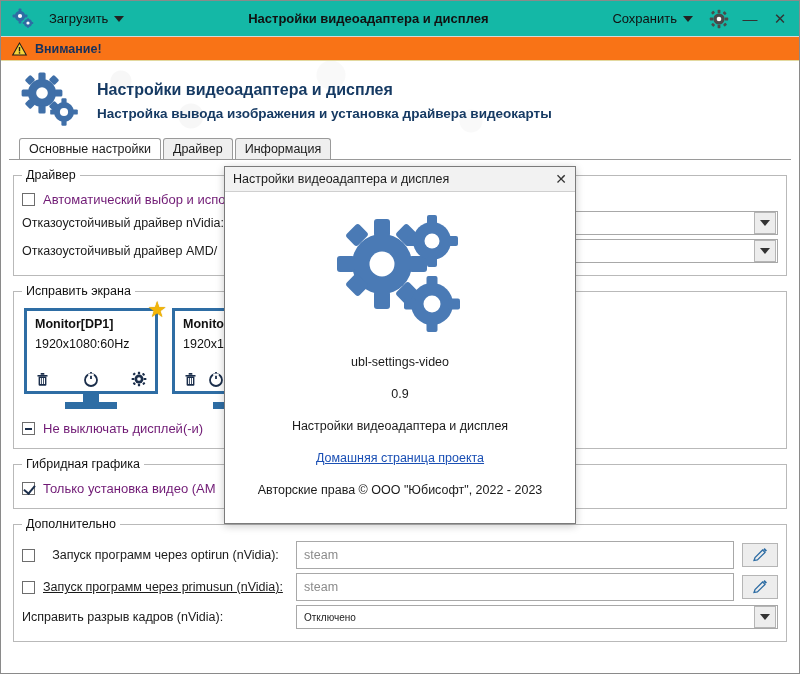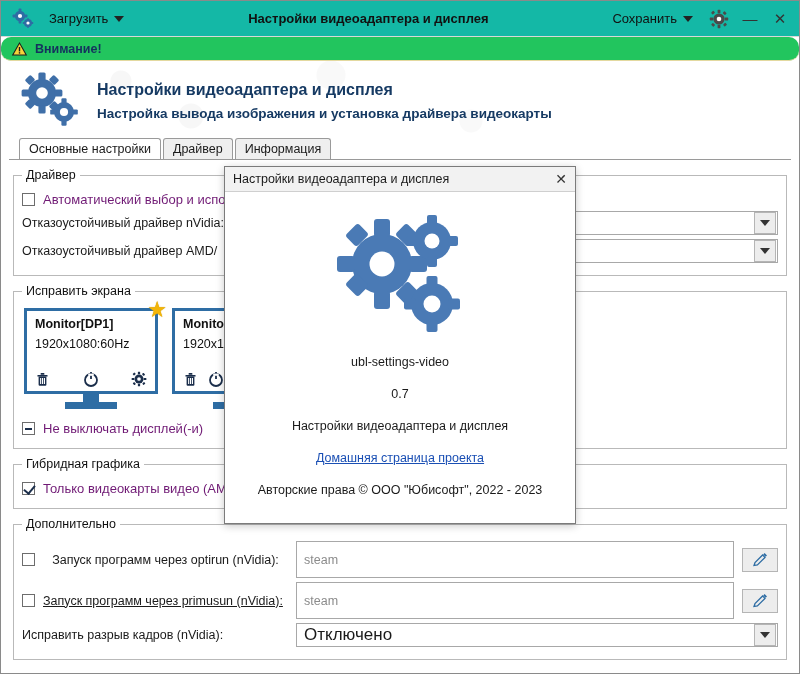--- a/index.html
+++ b/index.html
@@ -46,25 +46,25 @@
     border-top: 6px solid #222;
   }
   .win-btn { font-size: 15px; color: #333; width: 18px; text-align: center; cursor: default; }
   .win-min { font-size: 15px; line-height: 8px; }
   
   .gear-svg { display: block; }
 
   
   .warnbar {
     height: 24px; flex: 0 0 24px;
-    background: #22c55e;
+    background: #f97316;
     border-bottom: 1px solid #e3d9a0;
     display: flex; align-items: center; gap: 7px;
     padding: 0 10px;
-    font-size: 12.5px; font-weight: bold; color: #15315e; border-radius: 10px;
+    font-size: 12.5px; font-weight: bold; color: #15315e;
   }
 
   
   .banner {
     flex: 0 0 76px;
     background: #ffffff;
     display: flex; align-items: center;
     padding: 4px 10px 0 18px;
     position: relative;
     overflow: hidden;
@@ -134,35 +134,35 @@
   }
   .chk.minus::after {
     content: ""; position: absolute; left: 2px; top: 5px;
     width: 7px; height: 2px; background: #1b2e4b;
   }
   .lbl { font-size: 13px; color: #701a75; }
   .combo {
     flex: 1 1 auto; height: 24px;
     border: 1px solid #a8a8a8; background: #fff;
     display: flex; align-items: center; justify-content: space-between;
-    padding: 0 0 0 7px; font-size: 17px;
+    padding: 0 0 0 7px; font-size: 10px;
   }
   .combo .arrowbox {
     width: 22px; height: 22px; margin-right: 1px;
     background: #ededed; border: 1px solid #b5b5b5;
     display: flex; align-items: center; justify-content: center;
   }
   .arrow-dn {
     width: 0; height: 0;
     border-left: 5px solid transparent; border-right: 5px solid transparent;
     border-top: 6px solid #333;
   }
   .field-label { width: 218px; flex: 0 0 auto; font-size: 12.5px; }
   .textinput {
-    flex: 1 1 auto; height: 37px; border: 1px solid #a8a8a8;
+    flex: 1 1 auto; height: 28px; border: 1px solid #a8a8a8;
     background: #fff; display: flex; align-items: center; padding: 0 7px;
     font-size: 12.5px; color: #8b8b8b;
   }
   .iconbtn {
     width: 36px; height: 24px; flex: 0 0 36px;
     border: 1px solid #b5b5b5; background: #ededed;
     display: flex; align-items: center; justify-content: center;
   }
 
   
@@ -449,21 +449,21 @@
       <div class="row" style="margin-top:10px;">
         <span class="chk minus"></span>
         <span class="lbl">Не выключать дисплей(-и)</span>
       </div>
     </fieldset>
 
     <fieldset class="group">
       <legend>Гибридная графика</legend>
       <div class="row">
         <span class="chk checked"></span>
-        <span class="lbl">Только видеокарты видео (AM</span>
+        <span class="lbl">Только установка видео (AM</span>
       </div>
     </fieldset>
 
     <fieldset class="group">
       <legend>Дополнительно</legend>
       <div class="row">
         <span class="chk"></span>
         <span class="field-label" style="width:245px;text-align:center;">Запуск программ через optirun (nVidia):</span>
         <div class="textinput" placeholder="steam">
           <span>steam</span>
@@ -528,20 +528,20 @@
             <rect x="92.5" y="108" width="11" height="12" rx="2"></rect>
             <rect x="70" y="86.5" width="12" height="11" rx="2"></rect>
             <rect x="114" y="86.5" width="12" height="11" rx="2"></rect>
           </g>
           <circle cx="48" cy="52" r="12.5" fill="#ffffff"></circle>
           <circle cx="98" cy="29" r="7.5" fill="#ffffff"></circle>
           <circle cx="98" cy="92" r="8.5" fill="#ffffff"></circle>
         </svg>
       </div>
       <div class="modal-name">ubl-settings-video</div>
-      <div class="modal-ver">0.7</div>
+      <div class="modal-ver">0.9</div>
       <div class="modal-desc">Настройки видеоадаптера и дисплея</div>
       <a class="modal-link" href="#">Домашняя страница проекта</a>
       <div class="modal-copy">Авторские права © ООО "Юбисофт", 2022 - 2023</div>
     </div>
   </div>
 
 </div>
 
 </body></html>

